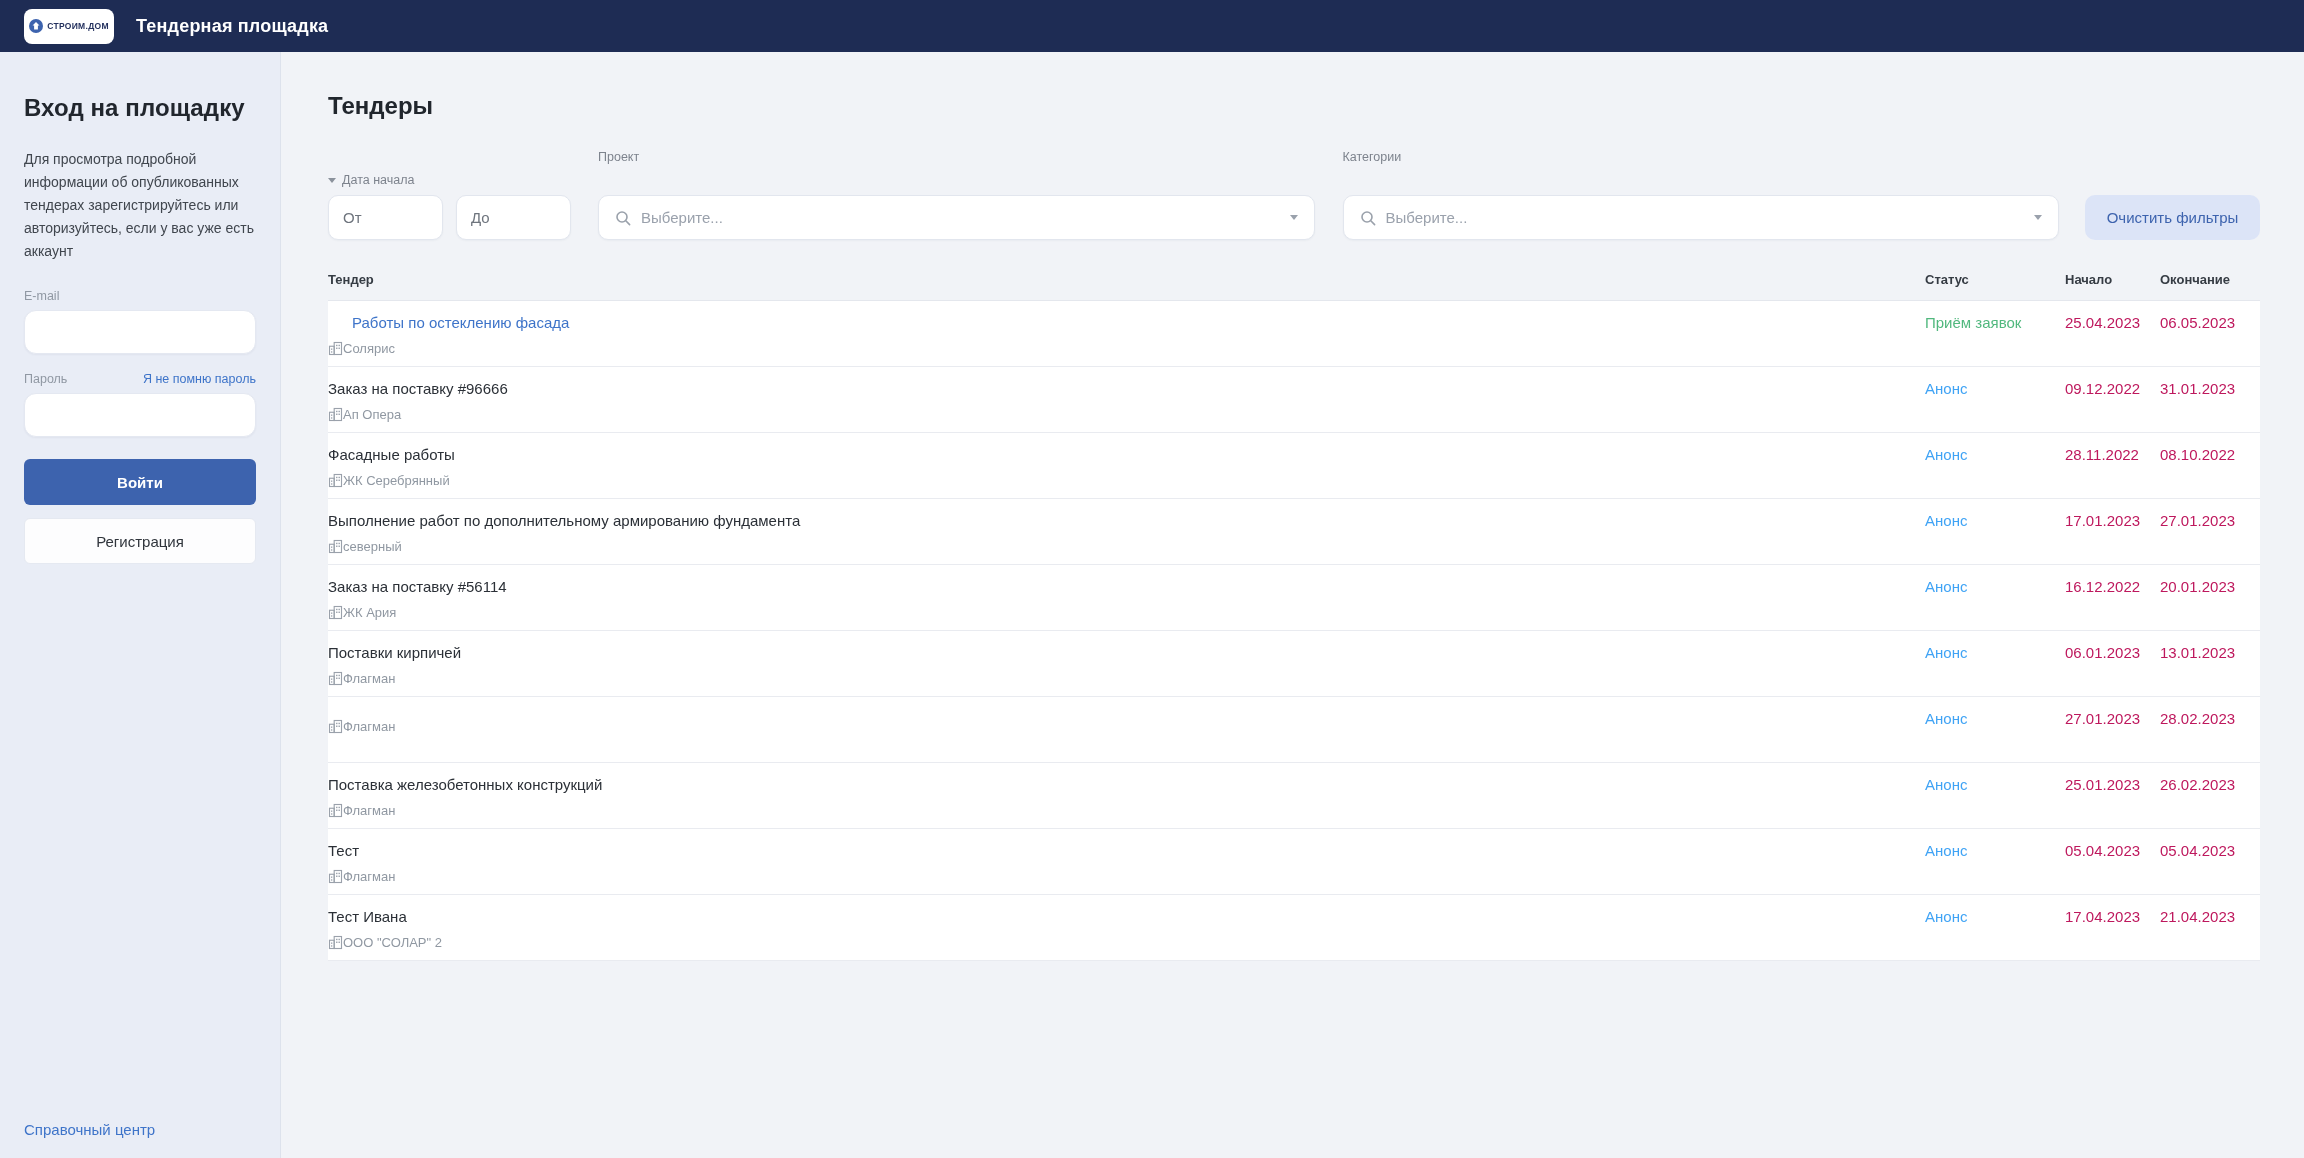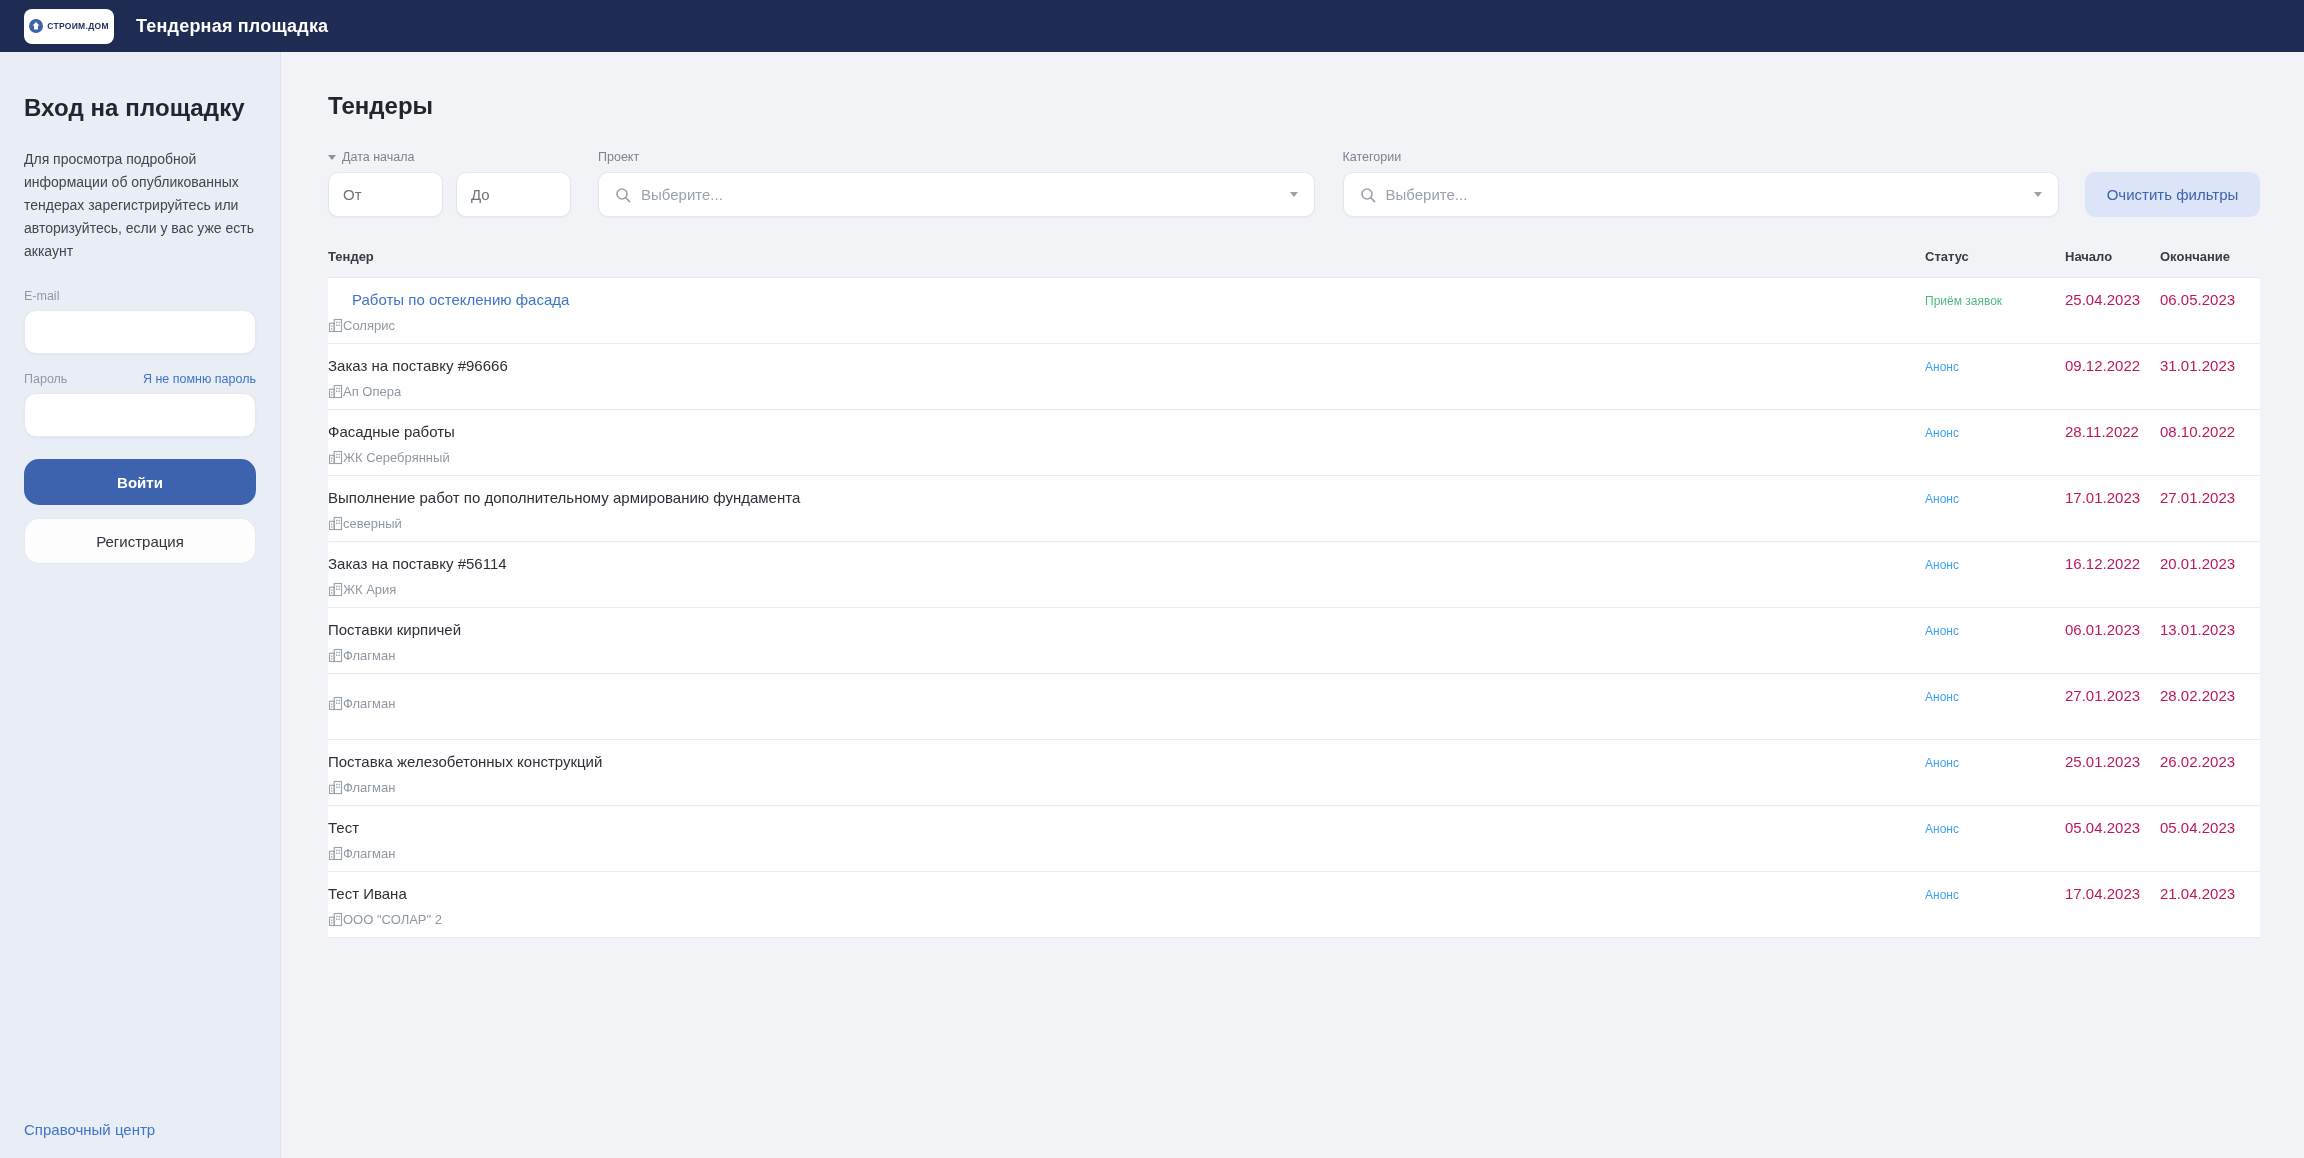--- a/index.html
+++ b/index.html
@@ -40,21 +40,21 @@
   .email-label { margin-top: 26px; }
   .sidebar input {
     margin-top: 7px; width: 100%; height: 44px; border-radius: 12px;
     border: 1px solid #e4e8f1; background: #fff; outline: none;
     padding: 0 14px; font-size: 15px; color: #2b3037;
     box-shadow: 0 1px 2px rgba(30,40,80,.05);
     font-family: inherit;
   }
   .password-row { margin-top: 18px; display: flex; justify-content: space-between; align-items: baseline; }
   .forgot-link { font-size: 12.5px; color: var(--link, #3e74c9); font-weight: 500; cursor: pointer; text-decoration: none; }
-  .btn { display: block; width: 100%; height: 46px; border-radius: 15px; border: none; font-size: 15px; cursor: pointer; font-family: inherit; }
+  .btn { display: block; width: 100%; height: 46px; border-radius: 6px; border: none; font-size: 15px; cursor: pointer; font-family: inherit; }
   .btn-login { margin-top: 22px; background: var(--primary, #3d63ae); color: #fff; font-weight: 600; }
   .btn-register { margin-top: 13px; background: #fdfdfe; border: 1px solid #e5e9f1; color: #30353c; font-weight: 500; }
   .help-link { margin-top: auto; font-size: 15px; color: var(--link, #3e74c9); font-weight: 500; cursor: pointer; text-decoration: none; }
   
   .main { flex: 1; padding: 40px 44px 0 47px; min-width: 0; }
   .main h1 { font-size: 24px; font-weight: 700; color: #21262d; }
   
   .filters { margin-top: 30px; display: flex; align-items: flex-end; }
   .filter-group { display: flex; flex-direction: column; }
   .filter-label { font-size: 12.5px; color: #7d838d; margin-bottom: 8px; display: flex; align-items: center; gap: 6px; }
@@ -64,21 +64,21 @@
     border-top: 5px solid #8b929c;
   }
   .date-group { margin-right: 27px; }
   .date-inputs { display: flex; gap: 13px; }
   .date-input {
     width: 115px; height: 45px; border-radius: 10px; border: 1px solid #e2e6ee;
     background: #fff; padding: 0 14px; font-size: 15px; color: #40464e; outline: none;
     box-shadow: 0 1px 2px rgba(30,40,80,.04); font-family: inherit;
   }
   .date-input::placeholder { color: #6e747d; opacity: 1; }
-  .grow { flex: 1; min-width: 0; }
+  .grow { flex: 1; min-width: 0; gap: 23px; }
   .project-group { margin-right: 28px; }
   .category-group { margin-right: 26px; }
   .combo {
     height: 45px; border-radius: 10px; border: 1px solid #e2e6ee; background: #fff;
     display: flex; align-items: center; padding: 0 16px; gap: 10px; cursor: pointer;
     box-shadow: 0 1px 2px rgba(30,40,80,.04);
   }
   .combo .placeholder { font-size: 15px; color: #9aa1ac; }
   .combo .caret-down { margin-left: auto; border-top-color: #9aa1ac; }
   .clear-btn {
@@ -95,21 +95,21 @@
   .col-start  { width: 95px;  flex: none; }
   .col-end    { width: 100px; flex: none; }
   .trow {
     display: flex; align-items: flex-start; height: 66px; padding-top: 13px;
     background: #fff; border-bottom: 1px solid #e9ebf0; cursor: pointer;
   }
   .trow .title { font-size: 15px; color: #2b3037; line-height: 18px; }
   .trow .title.link { color: var(--link, #3e74c9); padding-left: 24px; }
   .trow .project-line { margin-top: 9px; display: flex; align-items: center; }
   .trow .project-name { font-size: 13px; color: #9098a2; }
-  .trow .status { font-size: 12px; line-height: 18px; }
+  .trow .status { font-size: 15px; line-height: 18px; }
   .trow .status.open { color: var(--status_open, #51b87e); }
   .trow .status.announce { color: var(--status_announce, #3fa3f5); }
   .trow .date { font-size: 15px; line-height: 18px; color: #be185d; }
   .icon { flex: none; display: inline-flex; }
 </style>
 </head>
 <body>
 
 <header class="navbar">
   <div class="logo-badge">

